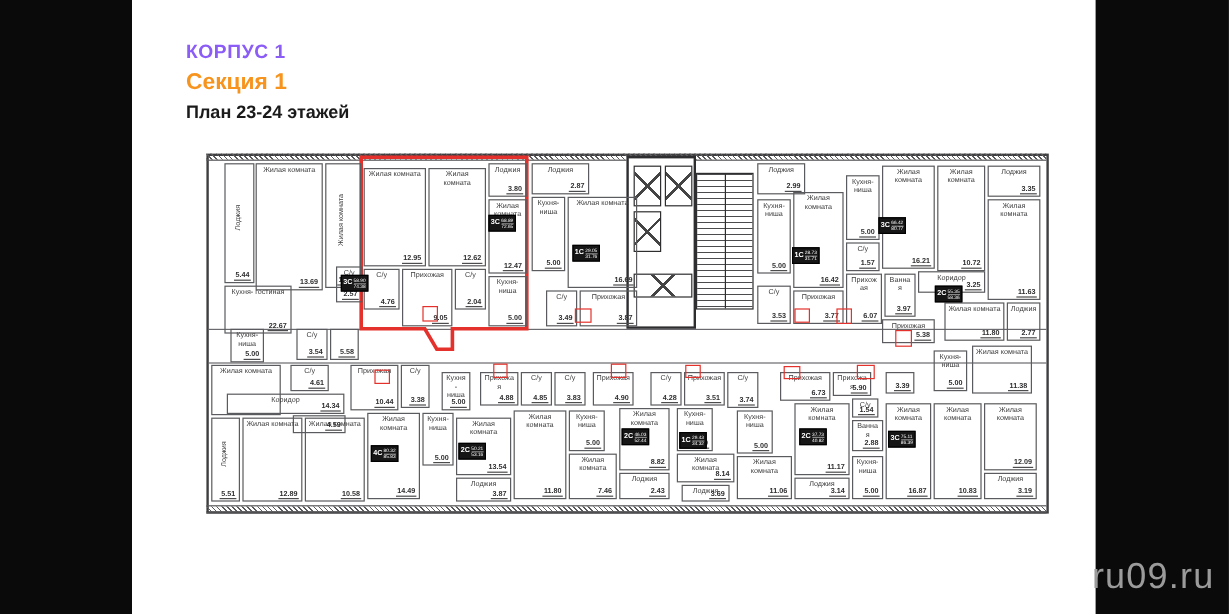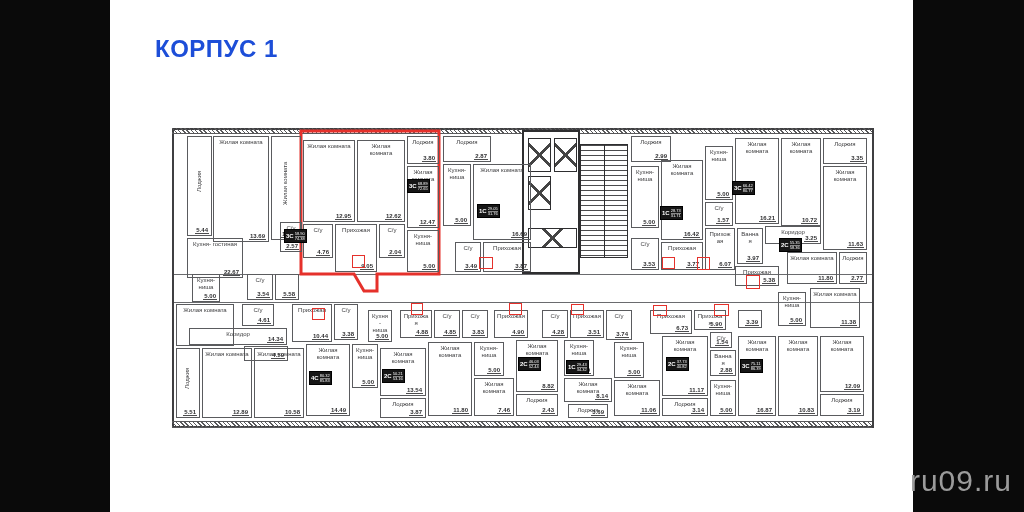--- a/index.html
+++ b/index.html
@@ -6,21 +6,21 @@
   body{
     width:1024px;height:512px;position:relative;overflow:hidden;
     background:#0a0a0a;
     font-family:"Liberation Sans","DejaVu Sans",sans-serif;
   }
   .canvas{position:absolute;left:110px;top:0;width:803px;height:512px;background:#ffffff;}
   .sidebar{position:absolute;top:0;height:512px;background:#0a0a0a;}
   .sidebar.left{left:0;width:110px;}
   .sidebar.right{left:913px;width:111px;}
   .titleblock{position:absolute;left:45px;top:36px;line-height:1.05;}
-  .t1{font-size:24px;font-weight:bold;color:#1d4ed8;letter-spacing:.5px;}
+  .t1{font-size:16px;font-weight:bold;color:#8b5cf6;letter-spacing:.5px;}
   .t2{font-size:19px;font-weight:bold;color:#f7941d;margin-top:6px;}
   .t3{font-size:15px;font-weight:bold;color:#1a1a1a;margin-top:7px;}
   .watermark{position:absolute;right:12px;bottom:14px;color:#9b9b9b;font-size:30px;letter-spacing:1px;}
 
   
   .plan{position:absolute;left:62px;top:128px;width:698px;height:296px;
         border:2px solid #3f3f41;background:#ffffff;}
   .plan .hatch-top,.plan .hatch-bottom{
     position:absolute;left:-2px;width:700px;height:5px;
     background:repeating-linear-gradient(45deg,#59595b 0 1px,transparent 1px 3px);
@@ -53,20 +53,22 @@
 </style>
 </head>
 <body>
 
 <div class="sidebar left"></div>
 <div class="sidebar right"></div>
 
 <div class="canvas">
   <div class="titleblock">
     <div class="t1">КОРПУС 1</div>
+    <div class="t2">Секция 1</div>
+    <div class="t3">План 23-24 этажей</div>
   </div>
 
   <div class="plan" id="plan">
     <div class="hatch-top"></div>
     <div class="hatch-bottom"></div>
     <div class="hline" style="top:144px"></div>
     <div class="hline" style="top:172px"></div>
 
     <div class="core" style="left:348px;top:0;width:58px;height:144px">
       <div class="elev" style="left:4px;top:6px;width:23px;height:34px"></div>

